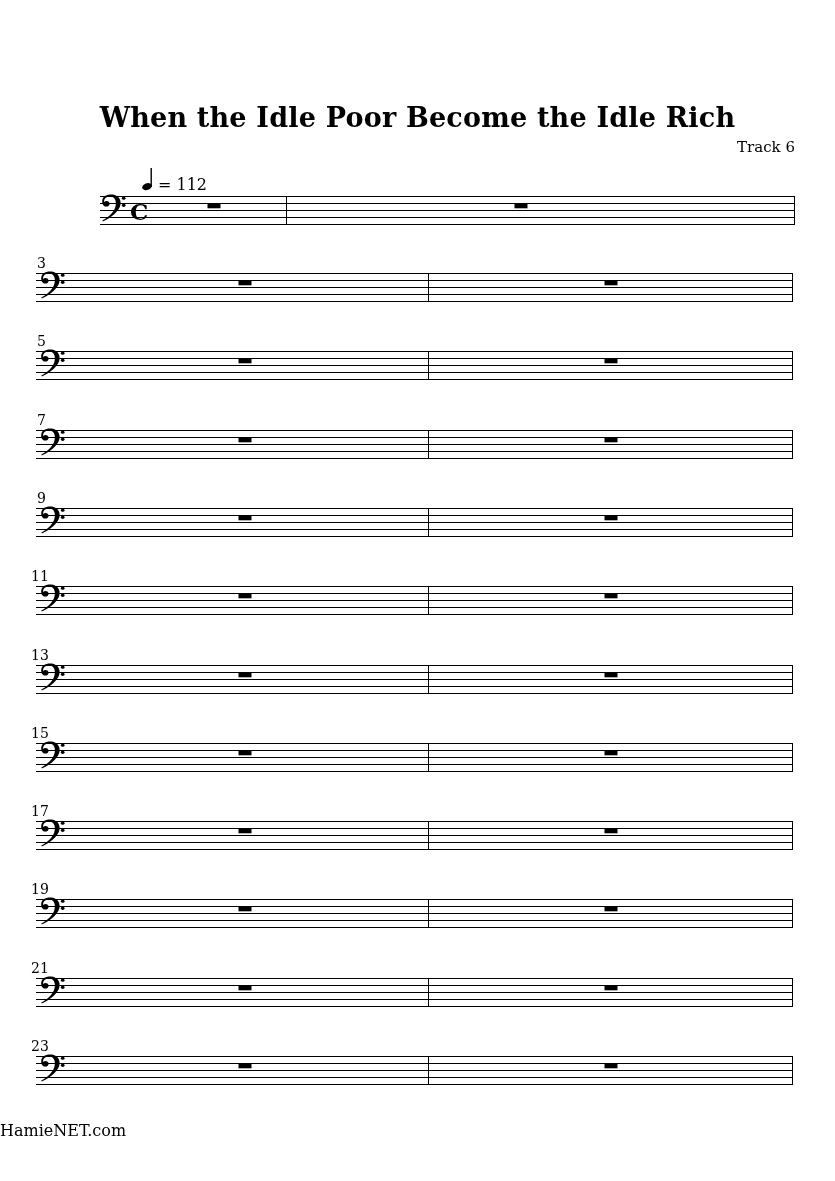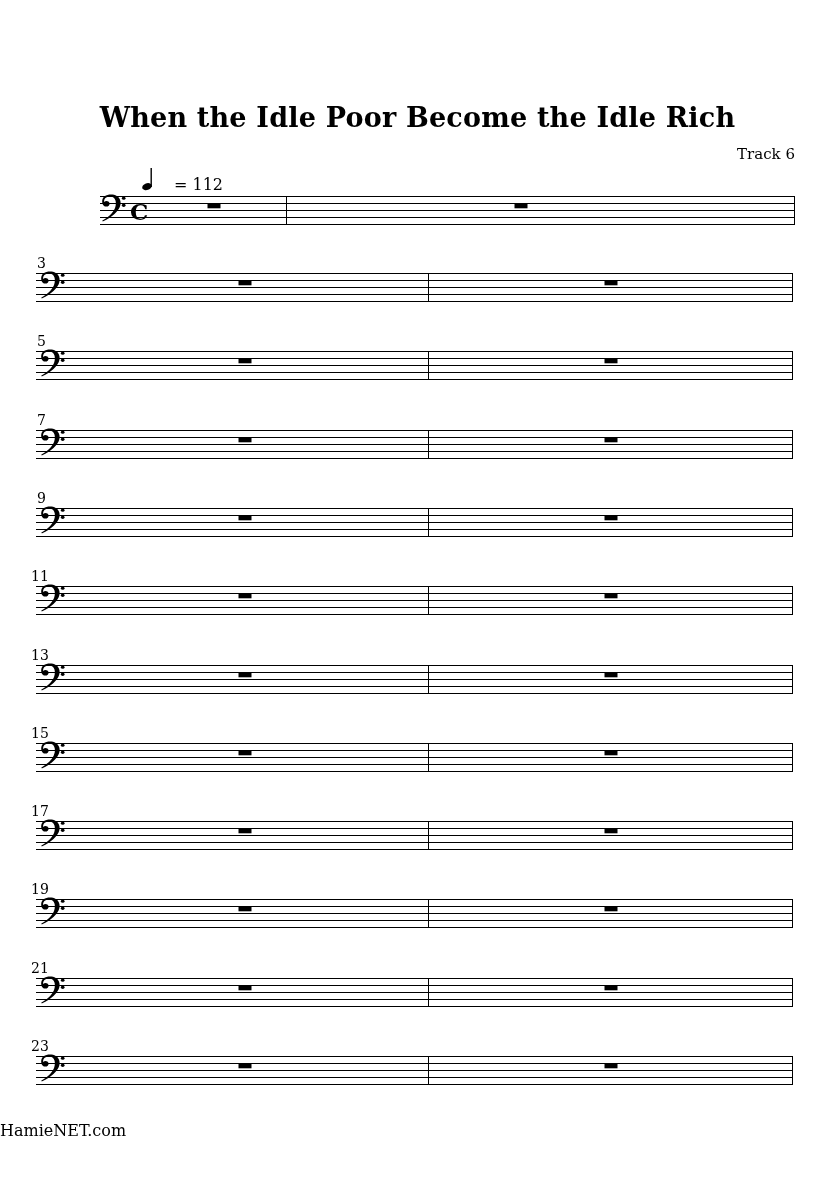--- a/index.html
+++ b/index.html
@@ -11,30 +11,30 @@
     font-family:"DejaVu Serif", serif;
     overflow:hidden;
   }
   .title{
     position:absolute;top:103px;left:0;width:100%;
     margin:0;text-align:center;
     font-size:27px;font-weight:bold;line-height:1.1;
     letter-spacing:0.2px;
   }
   .track{
-    position:absolute;top:146px;right:40px;
+    position:absolute;top:139px;right:40px;
     font-size:15px;line-height:1.1;
   }
   .tempo{
     position:absolute;left:142px;top:165px;width:120px;height:28px;
   }
   .tempo svg{position:absolute;left:0;top:0;}
   .tempo-text{
     position:absolute;left:16px;top:12px;
-    font-size:16px;line-height:1;white-space:pre;margin-left:16px;
+    font-size:16px;line-height:1;white-space:pre;
   }
   .systems{position:absolute;left:0;top:0;width:835px;height:1181px;}
   .system{position:absolute;left:0;width:835px;height:54px;}
   .footer{
     position:absolute;top:1122px;left:0;width:100%;
     text-align:left;font-size:16px;line-height:1.1;
   }
 </style>
 </head>
 <body>

